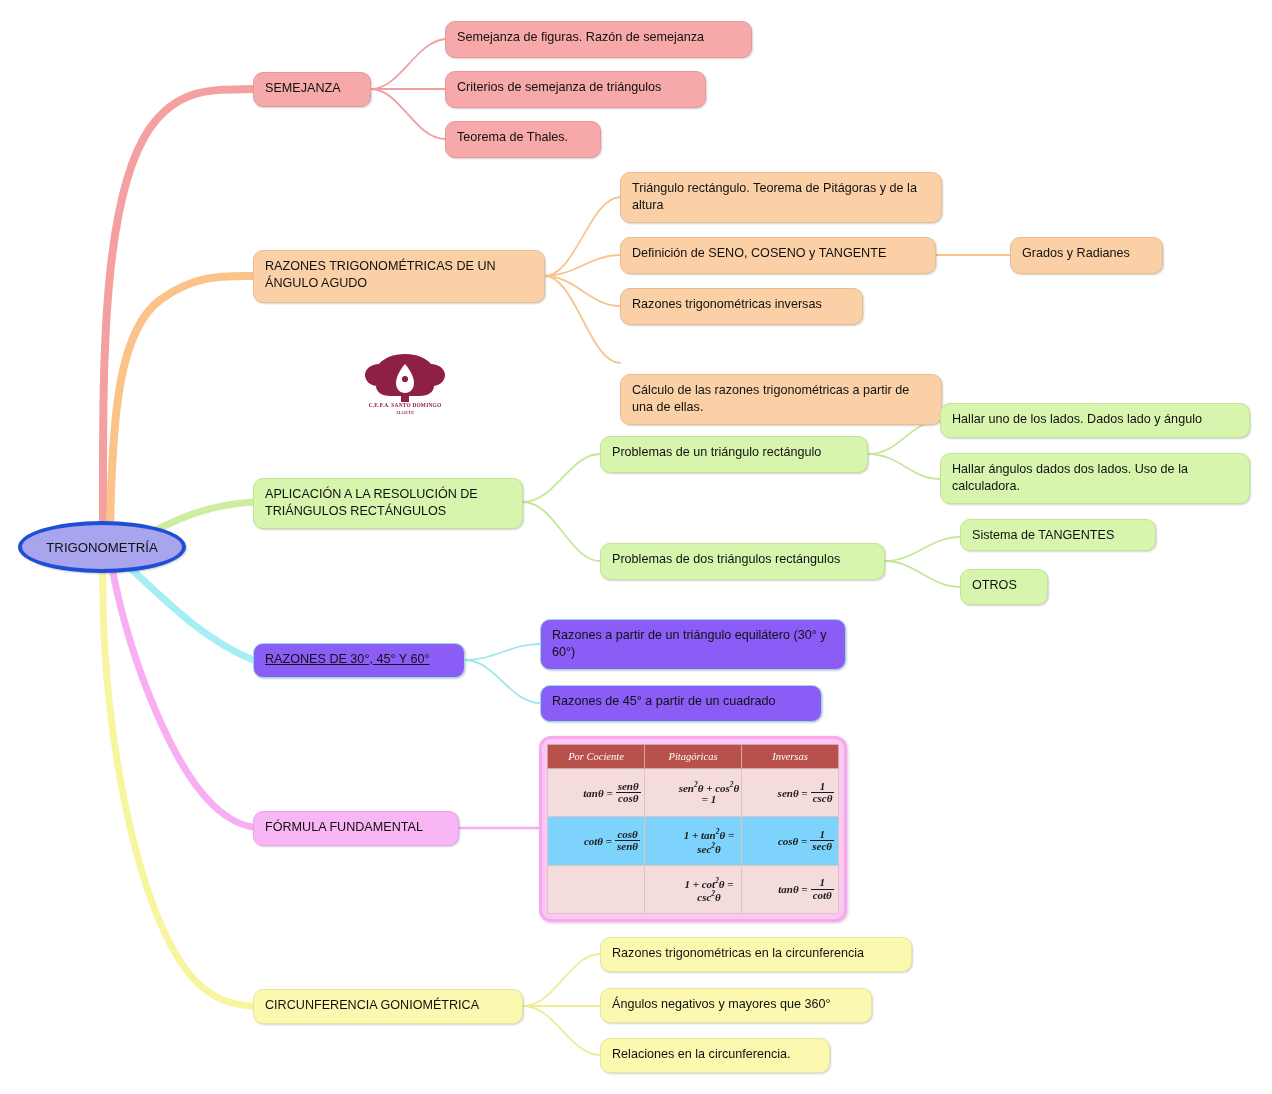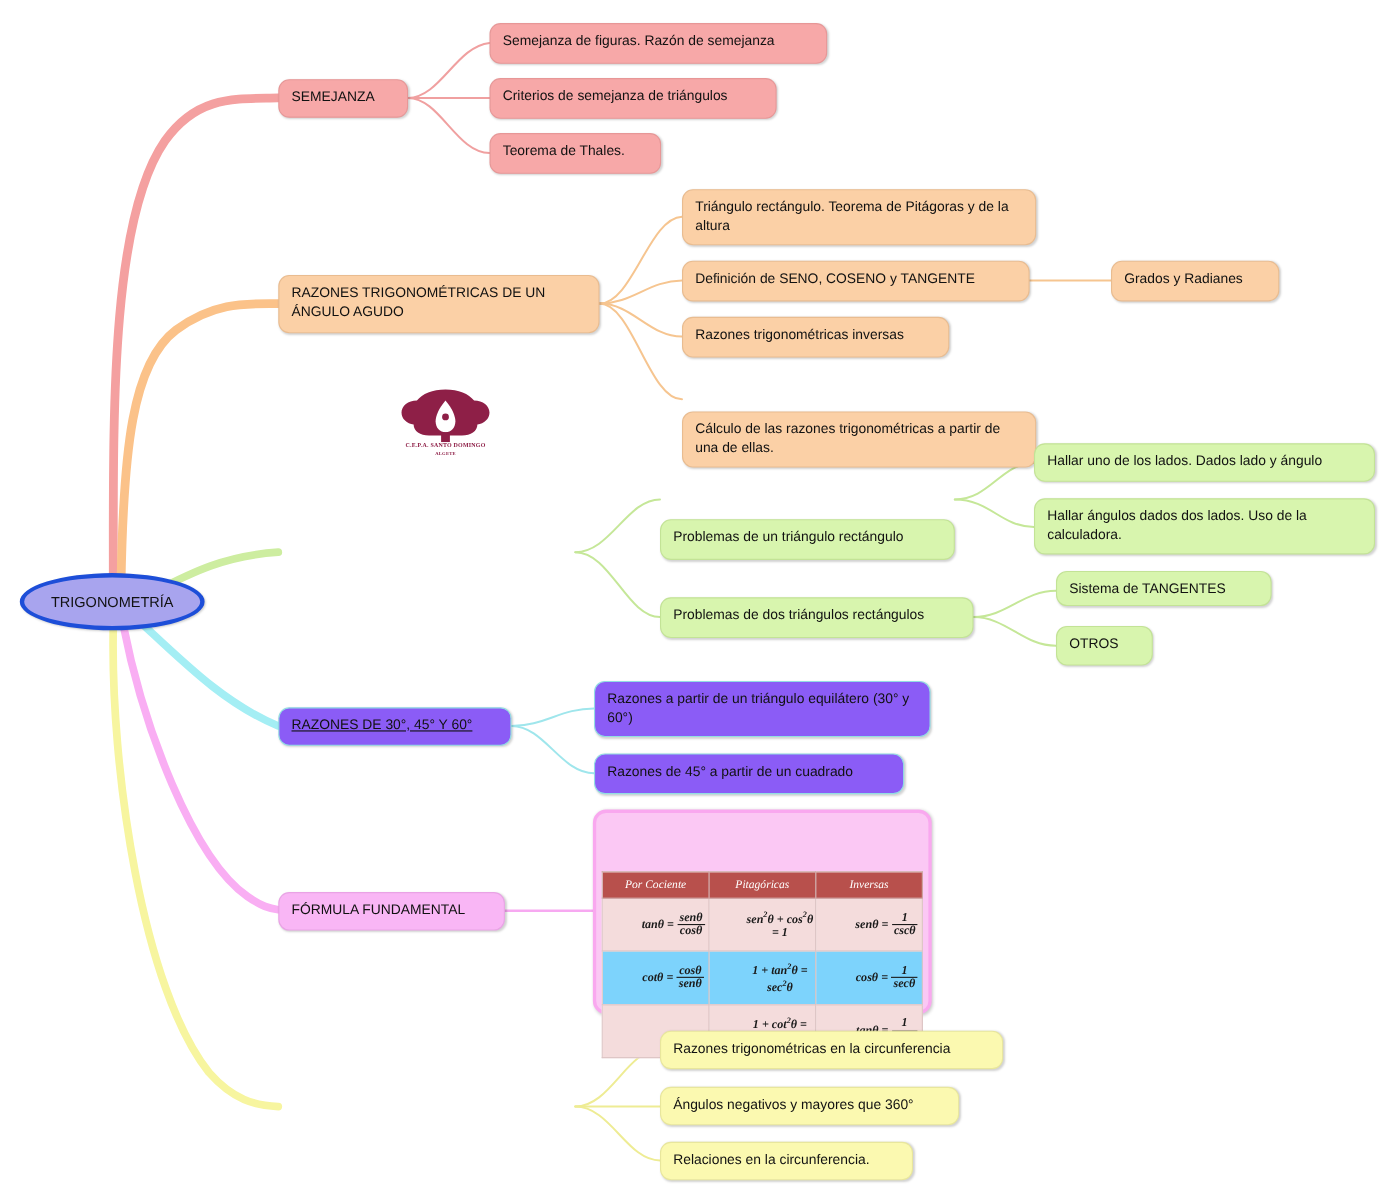--- a/index.html
+++ b/index.html
@@ -53,21 +53,21 @@
 
   
   #formula-table{
     position:absolute;left:539px;top:736px;width:308px;height:186px;
     box-sizing:border-box;
     background:#fbc8f4;border:3px solid #f9a8ef;border-radius:12px;
     padding:5px;box-shadow:1px 1px 3px rgba(0,0,0,.2);
   }
   #formula-table table{
     width:100%;height:100%;border-collapse:collapse;
-    table-layout:fixed;background:#fff;margin-top:48px;
+    table-layout:fixed;background:#fff;
   }
   #formula-table th{
     background:#b8504c;color:#fff;
     font-family:"Liberation Serif","DejaVu Serif",serif;
     font-style:italic;font-size:10.5px;font-weight:normal;
     height:21px;border:1px solid #cfa9a8;text-align:center;
   }
   #formula-table td{
     border:1px solid #dcc4c4;text-align:center;vertical-align:middle;
     font-family:"Liberation Serif","DejaVu Serif",serif;
@@ -181,21 +181,24 @@
   <div class="node c-orange" style="left:1010px;top:237px;width:153px;height:37px;">
     <span>Grados y Radianes</span>
   </div>
   <div class="node c-orange" style="left:620px;top:288px;width:243px;height:37px;">
     <span>Razones trigonométricas inversas</span>
   </div>
   <div class="node c-orange" style="left:620px;top:338px;width:322px;height:51px;margin-top:36px;">
     <span>Cálculo de las razones trigonométricas a partir de una de ellas.</span>
   </div>
 
-  <div class="node c-green" style="left:600px;top:436px;width:268px;height:37px;margin-top:36px;">
+  <div class="node c-green" style="left:253px;top:478px;width:270px;height:51px;">
+    <span>APLICACIÓN A LA RESOLUCIÓN DE TRIÁNGULOS RECTÁNGULOS</span>
+  </div>
+  <div class="node c-green" style="left:600px;top:436px;width:268px;height:37px;">
     <span>Problemas de un triángulo rectángulo</span>
   </div>
   <div class="node c-green" style="left:940px;top:403px;width:310px;height:35px;">
     <span>Hallar uno de los lados. Dados lado y ángulo</span>
   </div>
   <div class="node c-green" style="left:940px;top:453px;width:310px;height:51px;">
     <span>Hallar ángulos dados dos lados. Uso de la calculadora.</span>
   </div>
   <div class="node c-green" style="left:600px;top:543px;width:285px;height:37px;">
     <span>Problemas de dos triángulos rectángulos</span>
@@ -283,20 +286,23 @@
                 <span class="num">1</span>
                 <span class="den">cotθ</span>
               </span>
             </span>
           </td>
         </tr>
       </tbody>
     </table>
   </div>
 
+  <div class="node c-yellow" style="left:253px;top:989px;width:270px;height:35px;">
+    <span>CIRCUNFERENCIA GONIOMÉTRICA</span>
+  </div>
   <div class="node c-yellow" style="left:600px;top:937px;width:312px;height:35px;">
     <span>Razones trigonométricas en la circunferencia</span>
   </div>
   <div class="node c-yellow" style="left:600px;top:988px;width:272px;height:35px;">
     <span>Ángulos negativos y mayores que 360°</span>
   </div>
   <div class="node c-yellow" style="left:600px;top:1038px;width:230px;height:35px;">
     <span>Relaciones en la circunferencia.</span>
   </div>
 

